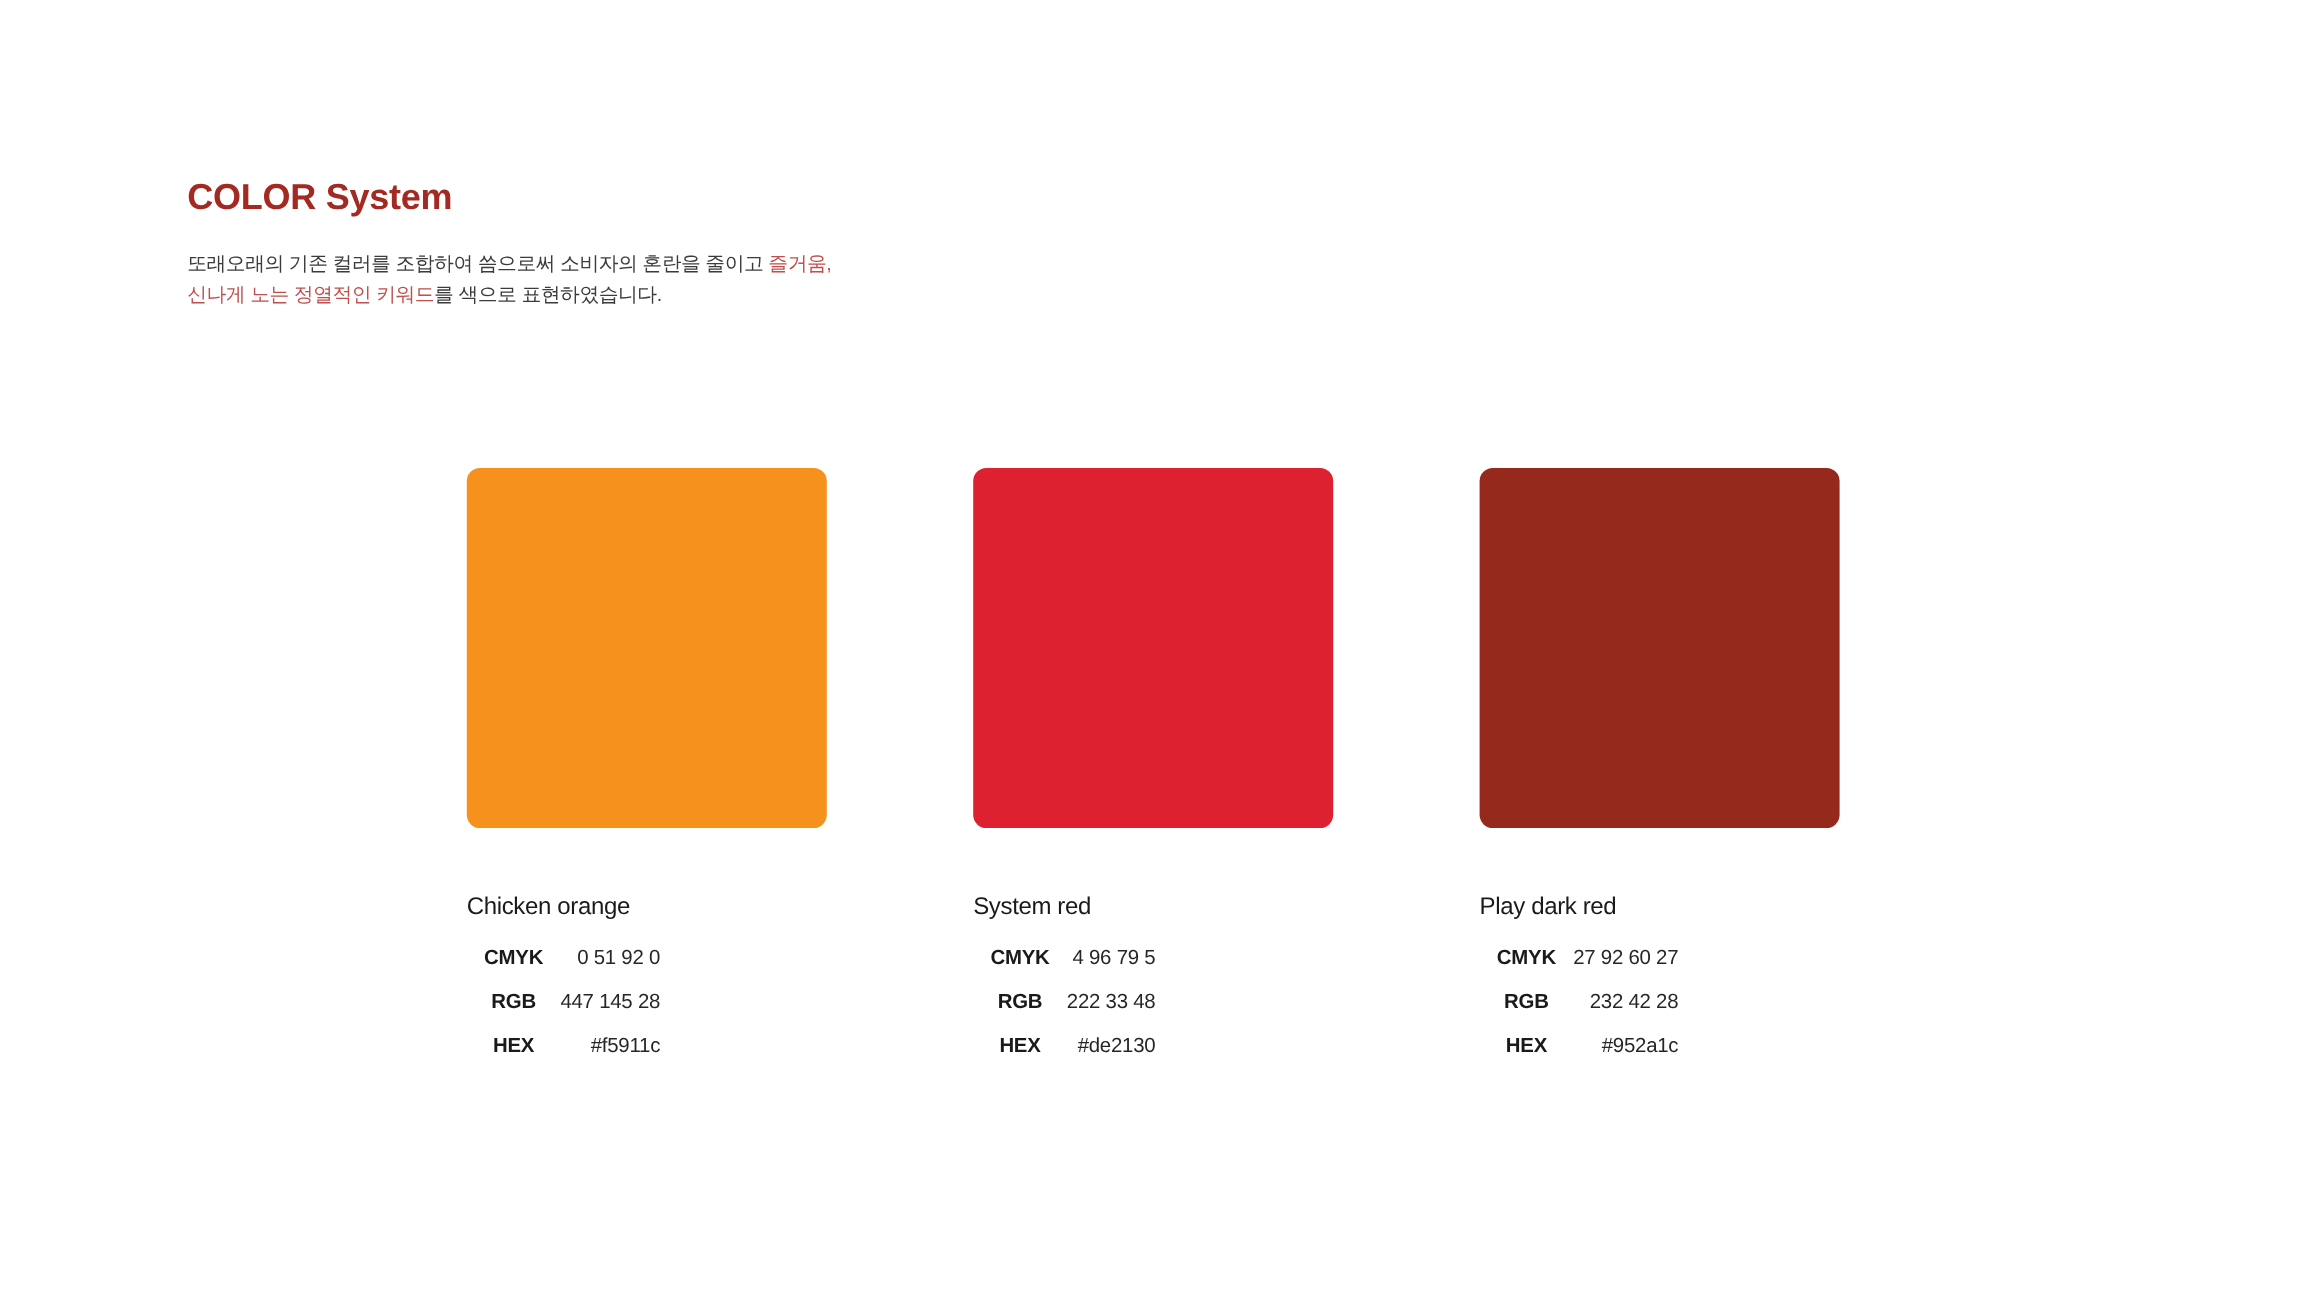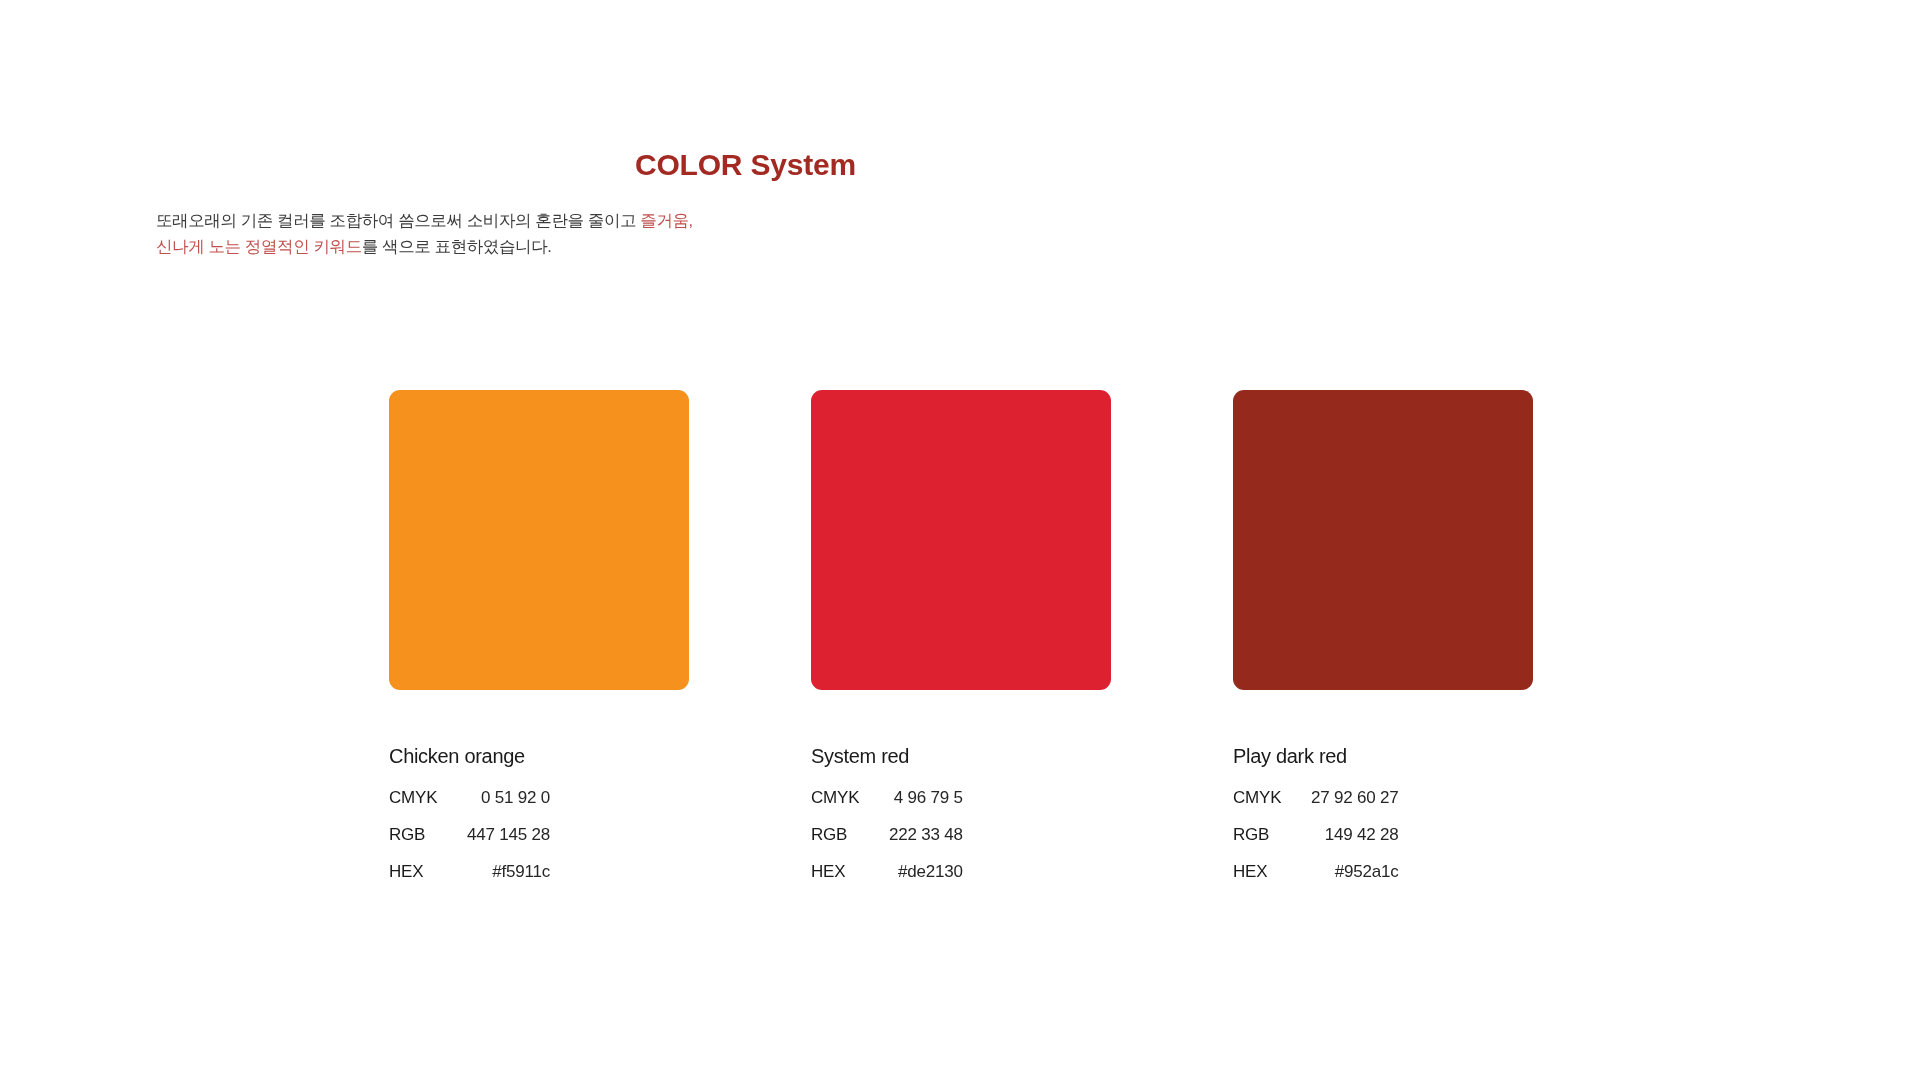--- a/index.html
+++ b/index.html
@@ -73,45 +73,45 @@
   }
   .spec-table {
     margin-top: 22px;
     border-collapse: collapse;
   }
   .spec-table tr {
     height: 37px;
   }
   .spec-key {
     font-size: 17px;
-    font-weight: normal;
+    font-weight: bold;
     color: #1a1a1a;
     padding: 0;
     width: 78px;
-    text-align: left;
+    text-align: center;
     vertical-align: top;
     letter-spacing: -0.2px;
   }
   .spec-val {
     font-size: 17px;
     font-weight: normal;
     color: #262626;
     padding: 0;
     text-align: right;
     vertical-align: top;
     letter-spacing: -0.2px;
   }
 </style>
 </head>
 <body>
 
 <div class="page">
 
   <div class="header">
-    <h1 class="page-title" style="color: rgb(163, 42, 34); text-align: right;">COLOR System</h1>
+    <h1 class="page-title" style="color: rgb(163, 42, 34);">COLOR System</h1>
     <p class="intro">
       <span>또래오래의 기존 컬러를 조합하여 씀으로써 소비자의 혼란을 줄이</span><span>고 </span><span class="hl" style="color: rgb(192, 80, 77);">즐거움, 신나게 노는 정열적인 키워드</span><span>를 색으로 표현하였습니다.</span>
     </p>
   </div>
 
   <div class="swatch-row">
 
     <div class="swatch-card">
       <div class="swatch-chip" style="background: rgb(245, 145, 28);"></div>
       <div class="swatch-name">Chicken orange</div>
@@ -158,21 +158,21 @@
       <div class="swatch-chip" style="background: rgb(149, 42, 28);"></div>
       <div class="swatch-name">Play dark red</div>
       <table class="spec-table">
         <tbody>
             <tr>
           <td class="spec-key">CMYK</td>
           <td class="spec-val">27 92 60 27</td>
         </tr>
         <tr>
           <td class="spec-key">RGB</td>
-          <td class="spec-val">149 42 28</td>
+          <td class="spec-val">232 42 28</td>
         </tr>
         <tr>
           <td class="spec-key">HEX</td>
           <td class="spec-val">#952a1c</td>
         </tr>
       </tbody>
         </table>
     </div>
 
   </div>

